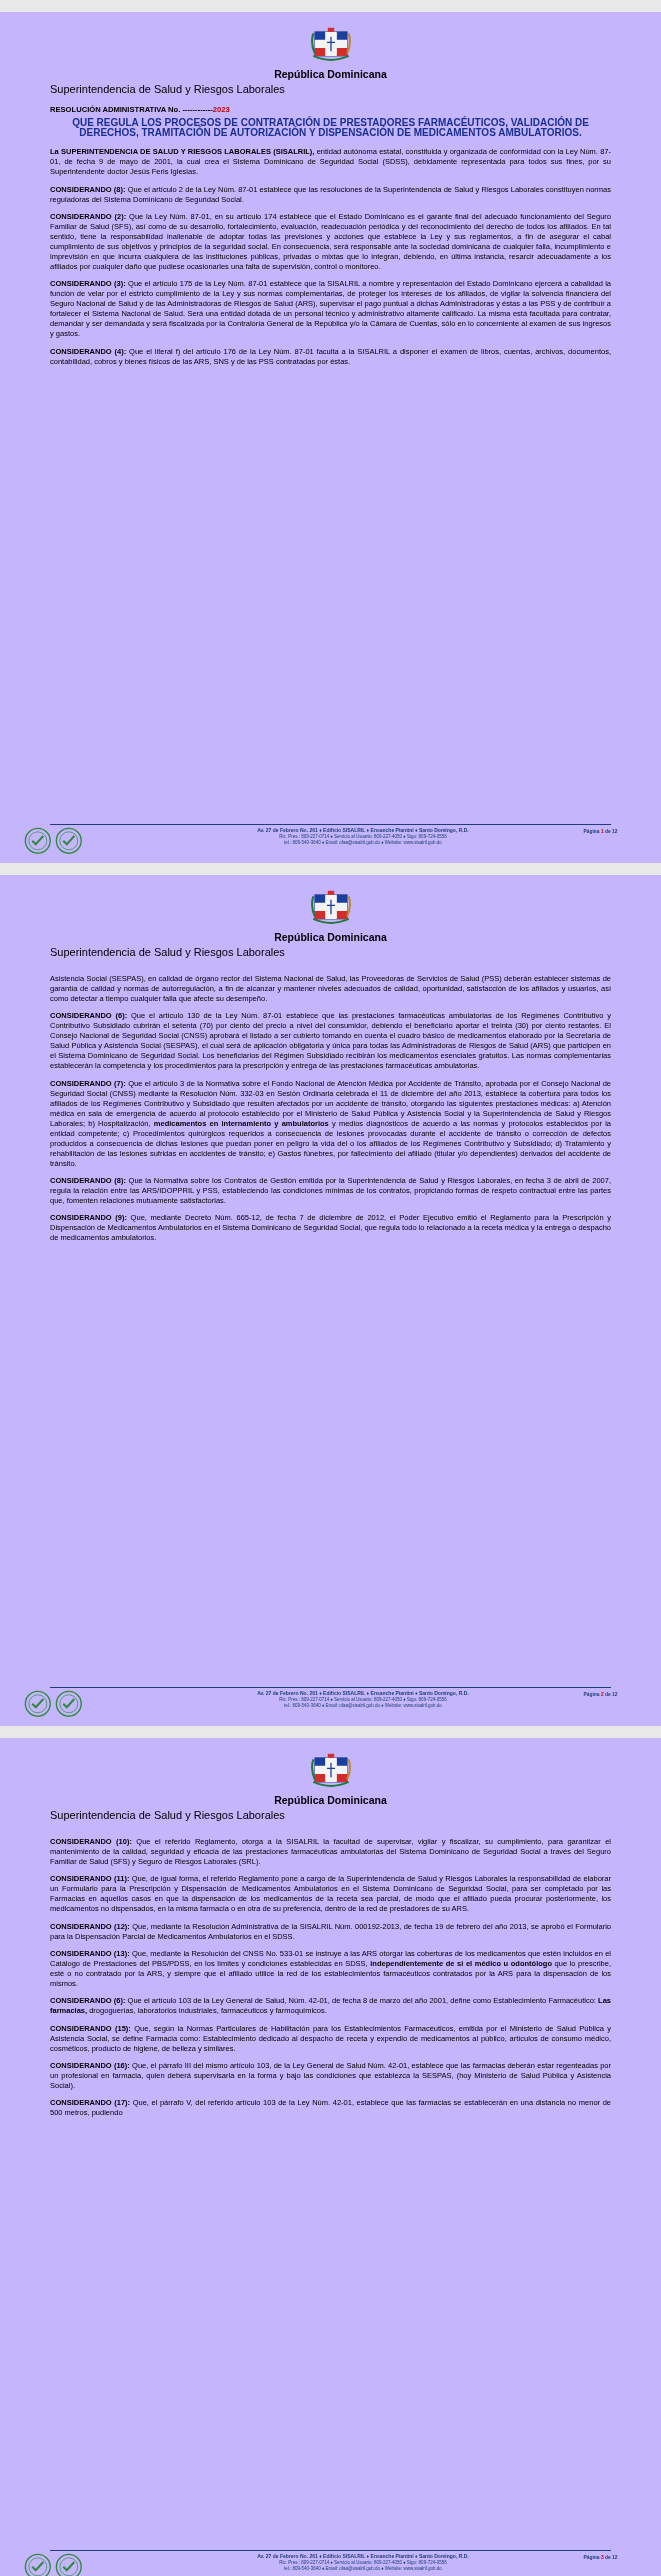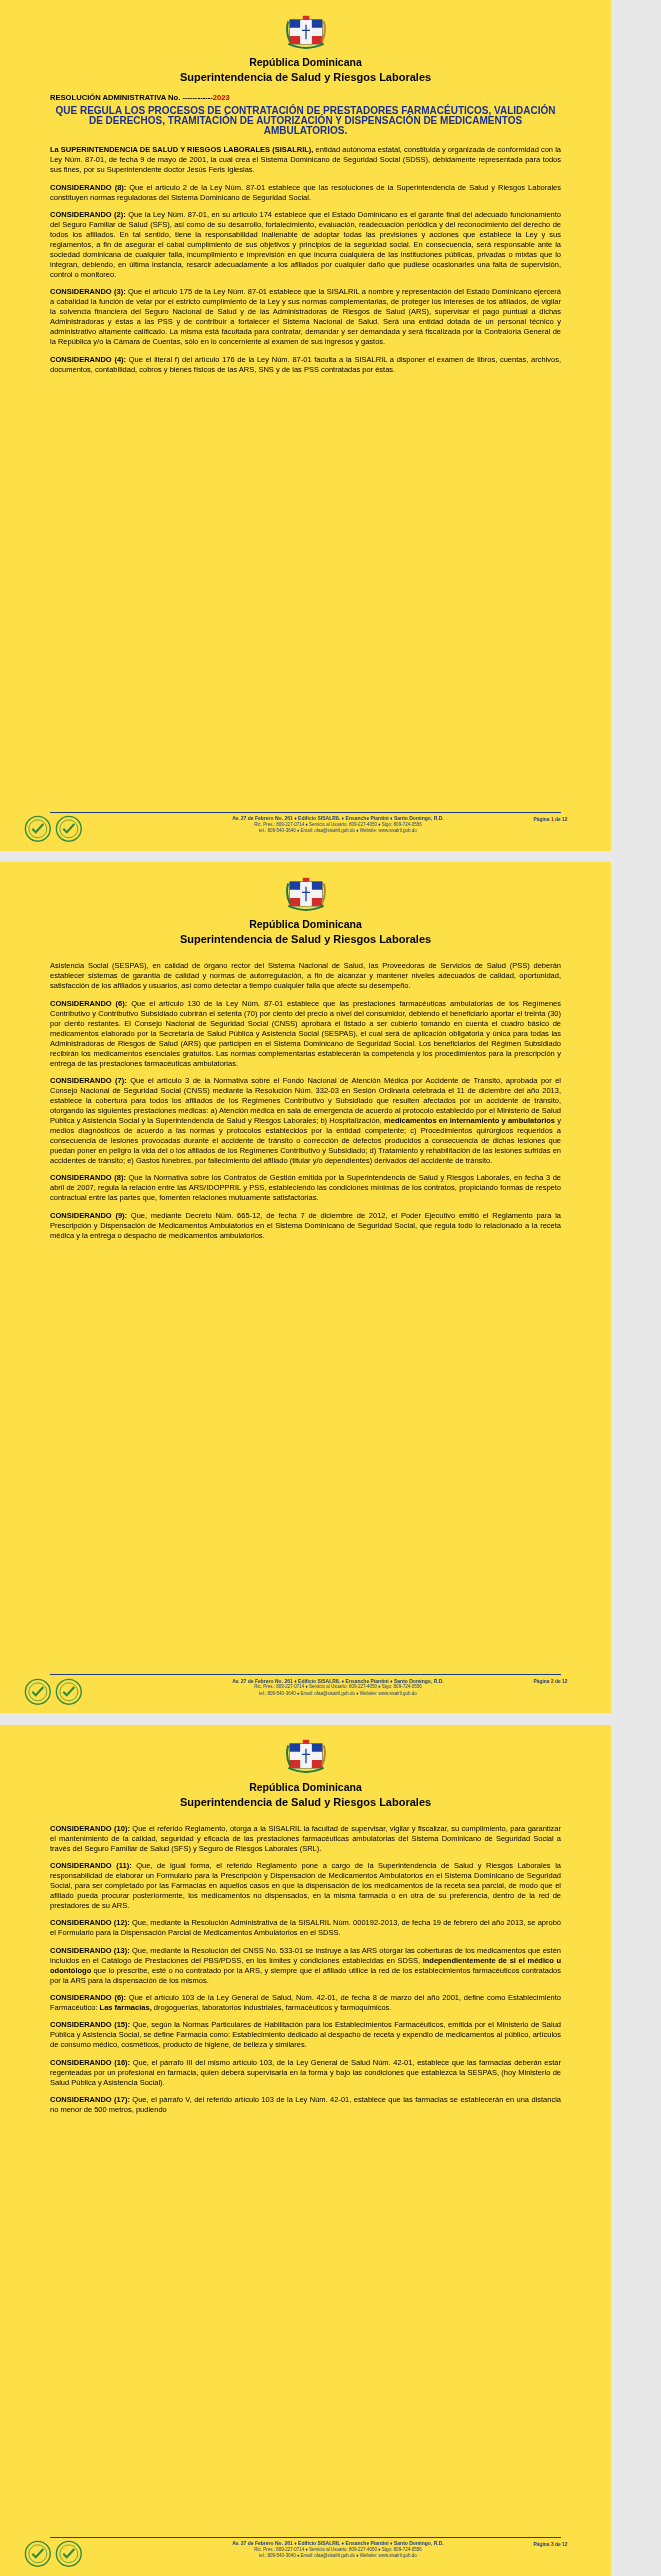--- a/index.html
+++ b/index.html
@@ -4,26 +4,27 @@
 <style>
   * { box-sizing: border-box; }
   body {
     margin: 0;
     padding: 0;
     background: #e8e8e8;
     font-family: "Liberation Sans", sans-serif;
     width: 661px;
   }
   .page {
-    width: 611px;
-    background: #fde047;
+    width: 661px;
+    background: #c4b5fd;
     position: relative;
     padding: 14.6px 50px 0 50px;
     margin-bottom: 11.3px;
     overflow: hidden;
+    margin-top: 12px;
   }
   .page-1 { height: 851px; }
   .page-2 { height: 851px; }
   .page-3 { height: 851px; }
 
   
   .crest {
     width: 100%;
     text-align: center;
     margin: 0 0 1.6px 0;
@@ -31,22 +32,21 @@
   .crest svg { display: inline-block; }
   .hdr-title {
     text-align: center;
     font-weight: bold;
     font-size: 10.5px;
     line-height: 13.8px;
     color: #000;
     margin: 0;
   }
   .hdr-title2 {
-    text-align: center;
-    font-weight: bold;
+    font-weight: normal;
     font-size: 11px;
     line-height: 14.6px;
     color: #000;
     margin: 0 0 8px 0;
   }
   .res-title {
     font-weight: bold;
     font-size: 7.6px;
     line-height: 10px;
     color: #000;

